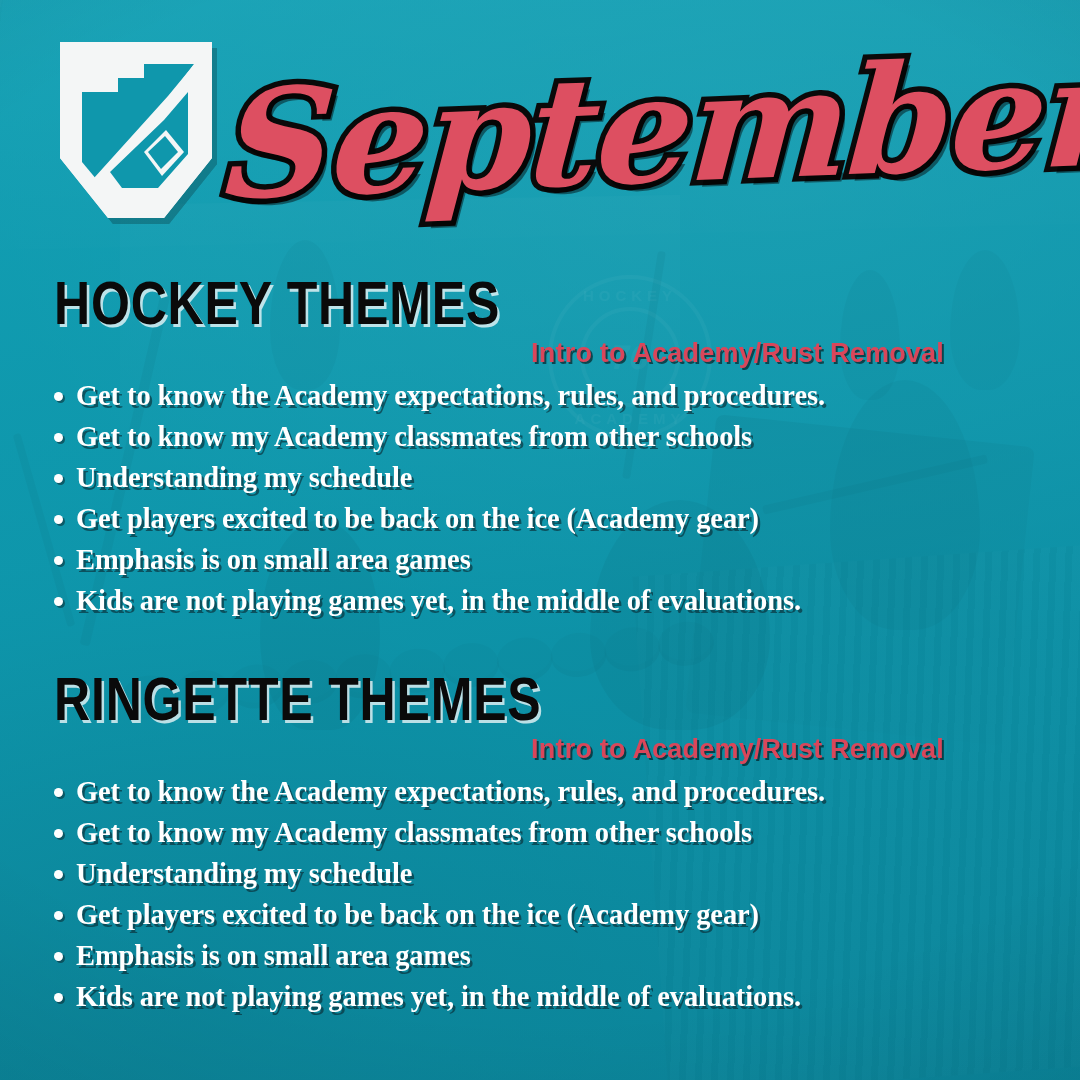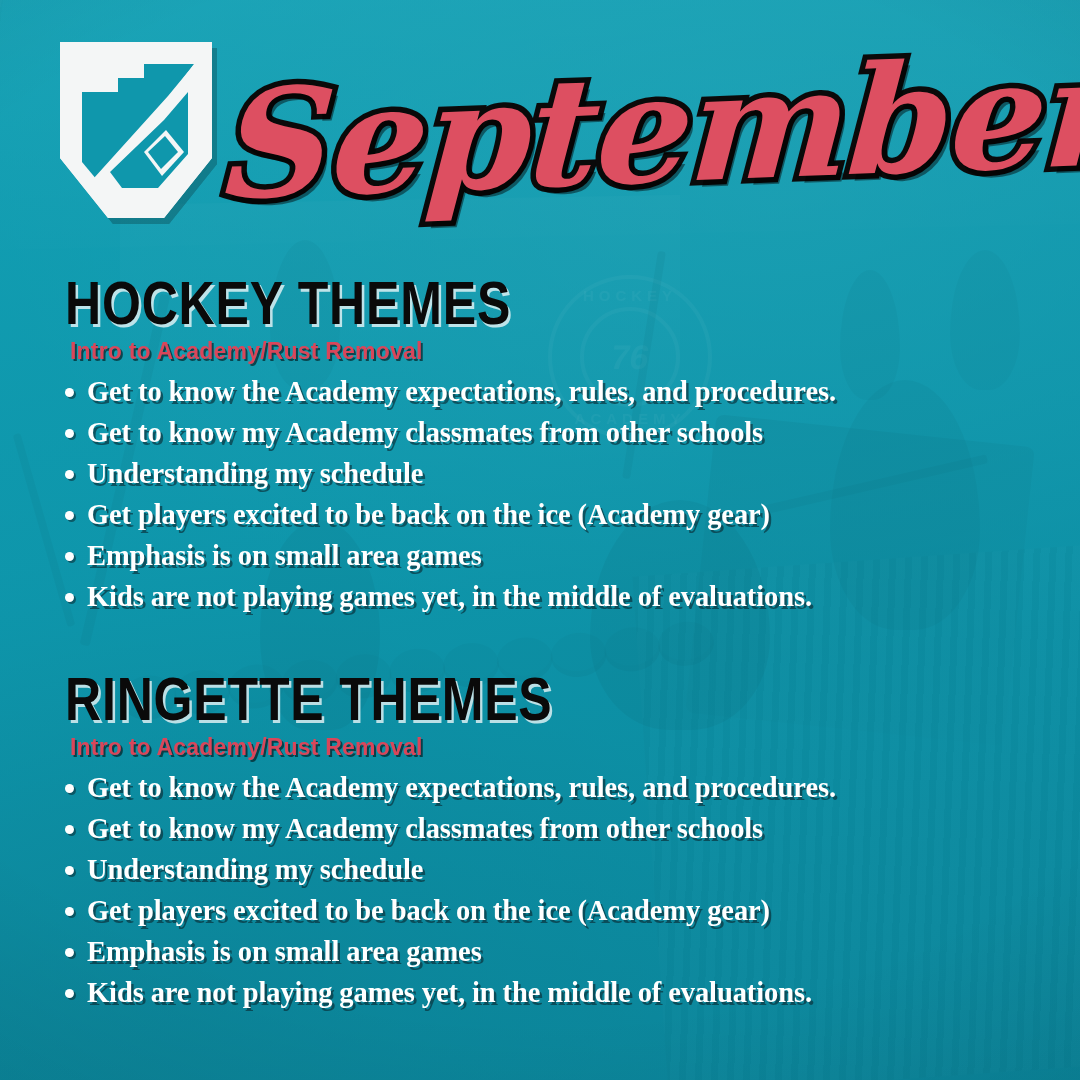--- a/index.html
+++ b/index.html
@@ -120,46 +120,47 @@
     font-size:150px;line-height:1;
     color:#dd4f61;
     letter-spacing:-2px;
     transform:skewX(-6deg) rotate(-2.2deg);
     -webkit-text-stroke:11px #0a0a0a;
     paint-order:stroke fill;
     text-shadow:6px 7px 0 rgba(0,0,0,0.45);
   }
 
   
-  .section{position:absolute;left:15px;width:940px;}
+  .section{position:absolute;left:4px;width:940px;}
   .section.hockey{top:272px;}
   .section.ringette{top:668px;}
 
   .sec-title{
     margin:0 0 2px 50px;
     font-family:"Liberation Sans Narrow","Liberation Sans", sans-serif;
     font-weight:900;
     font-size:61px;
     line-height:1.02;
     letter-spacing:1px;
     color:#0a0a0a;
     transform:scaleX(0.82);
     transform-origin:left center;
     text-shadow:3px 3px 0 rgba(255,255,255,0.72);
     white-space:nowrap;
   }
   .sec-sub{
     margin:4px 0 6px 55px;
     font-family:"Liberation Sans", sans-serif;
     font-weight:700;
-    font-size:23px;
+    font-size:27px;
     letter-spacing:.2px;
     color:#d9465a;
     text-shadow:2px 2px 0 rgba(0,0,0,0.55);
     white-space:nowrap;
+    text-align:right;
   }
   .bullets{
     list-style:none;
     margin:0;padding:0 0 0 72px;
   }
   .bullets li{
     position:relative;
     font-family:Liberation Serif, serif;
     font-weight:700;
     font-size:28.5px;

